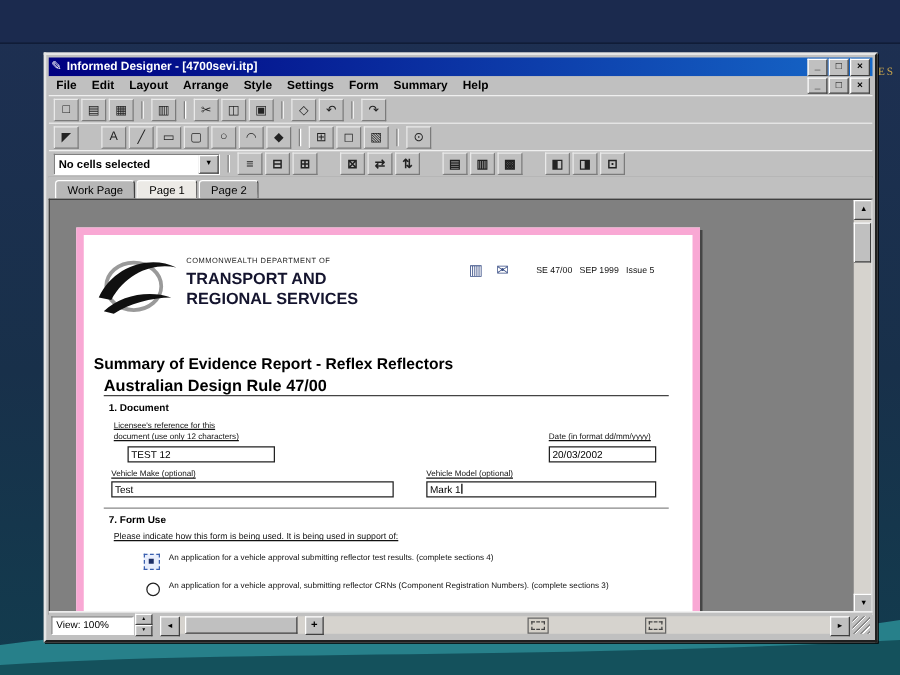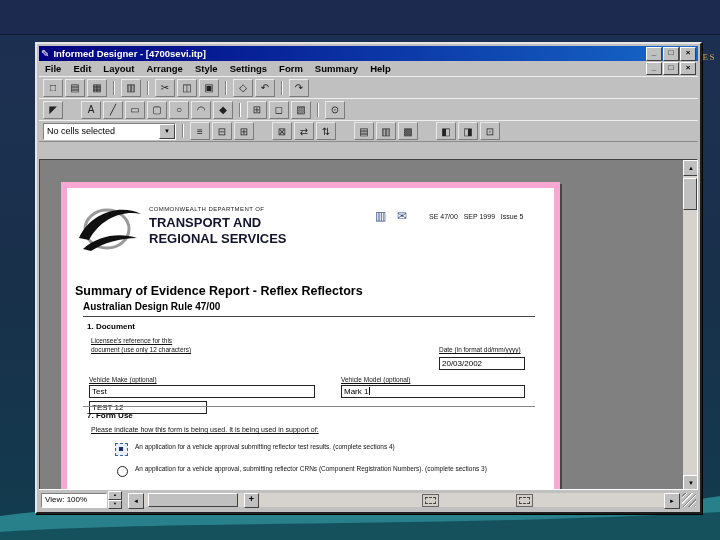--- a/index.html
+++ b/index.html
@@ -26,21 +26,21 @@
     color:#000;font-size:8px;line-height:9px;text-align:center;margin-left:1px;font-weight:bold;cursor:default;}
   .menubar{position:absolute;left:2px;top:17px;right:2px;height:15px;display:flex;align-items:center;background:#c0c0c0;}
   .menu{padding:1px 6px;font-size:9.5px;font-weight:bold;}
   .mdi{margin-left:auto;display:flex;margin-right:2px;}
   .mdi .wbtn{height:11px;}
 
   .toolbar{position:absolute;left:2px;right:2px;display:flex;align-items:center;background:#c0c0c0;
     border-top:1px solid #efefef;border-bottom:1px solid #8a8a8a;padding:0 4px;gap:2px;}
   .tb1{top:32px;height:21px;}
   .tb2{top:54px;height:21px;}
-  .selrow{top:76px;height:20px;}
+  .selrow{top:76px;height:20px;font-weight:bold;}
   .tbi{width:18px;height:16px;display:flex;align-items:center;justify-content:center;font-size:10px;color:#222;
     background:#c0c0c0;border:1px solid;border-color:#e9e9e9 #7b7b7b #7b7b7b #e9e9e9;cursor:default;}
   .sep{width:0;height:14px;border-left:1px solid #808080;border-right:1px solid #fff;margin:0 4px;}
   .gap{width:14px;}
   .dropdown{display:flex;align-items:center;width:128px;height:15px;background:#fff;border:1px solid;
     border-color:#808080 #fff #fff #808080;font-size:9px;padding-left:3px;}
   .ddbtn{margin-left:auto;width:14px;height:13px;background:#c0c0c0;border:1px solid;
     border-color:#fff #404040 #404040 #fff;font-size:6px;display:flex;align-items:center;justify-content:center;}
 
   .tabrow{position:absolute;left:2px;top:97px;right:2px;height:18px;display:flex;align-items:flex-end;
@@ -79,21 +79,21 @@
   .crossbtn{position:absolute;top:0;width:13px;height:13px;background:#c0c0c0;border:1px solid;
     border-color:#fff #404040 #404040 #fff;font-size:9px;line-height:11px;text-align:center;font-weight:bold;}
   .corner{width:14px;height:14px;margin-left:2px;
     background:repeating-linear-gradient(135deg,#c0c0c0 0 2px,#8a8a8a 2px 3px,#fff 3px 4px);}
 
   
   .abs{position:absolute;}
   .org1{font-size:6px;letter-spacing:.4px;color:#222;}
   .org2{font-size:13px;line-height:13px;font-weight:bold;color:#14142e;}
   .pg-title{font-size:12.5px;font-weight:bold;color:#000;white-space:nowrap;}
-  .pg-sub{font-size:10px;font-weight:bold;color:#000;}
+  .pg-sub{font-size:13px;font-weight:bold;color:#000;}
   .rule{height:1px;background:#444;}
   .pg-label{font-size:6.5px;color:#111;text-decoration:underline;white-space:nowrap;}
   .pg-head{font-size:8px;font-weight:bold;color:#000;}
   .pg-field{background:#fff;border:1px solid #222;font-size:8px;padding:1px 2px;color:#000;line-height:9px;}
   .pg-intro{font-size:7px;color:#111;text-decoration:underline;white-space:nowrap;}
   .opt-text{font-size:6.5px;line-height:8.5px;color:#111;}
   .optbox{width:11px;height:11px;border:1px dashed #3a5fae;background:#e8eefc;position:relative;}
   .optbox::after{content:"";position:absolute;left:3px;top:3px;width:4px;height:4px;background:#1d2f66;}
   .optcircle{width:9px;height:9px;border:1px solid #222;border-radius:50%;background:#fff;}
   .docicon{font-size:12px;color:#3a4f86;line-height:12px;}
@@ -193,20 +193,25 @@
       <span class="gap"></span>
       <span class="tbi">▤</span>
       <span class="tbi">▥</span>
       <span class="tbi">▩</span>
       <span class="gap"></span>
       <span class="tbi">◧</span>
       <span class="tbi">◨</span>
       <span class="tbi">⊡</span>
     </div>
 
+    <div class="tabrow">
+      <span class="tab">Work Page</span>
+      <span class="tab active">Page 1</span>
+      <span class="tab">Page 2</span>
+    </div>
 
     <div class="docarea">
 
       <div class="page">
         <svg class="abs" style="left:10px;top:14px;" width="66" height="52" viewBox="0 0 66 52">
           <ellipse cx="30" cy="27" rx="22" ry="19" fill="none" stroke="#9a9a9a" stroke-width="3"></ellipse>
           <path d="M2 36 C14 10 44 2 64 12 C46 8 24 16 12 38 Z" fill="#101010"></path>
           <path d="M6 47 C20 34 42 30 60 36 C44 36 26 41 14 49 Z" fill="#101010"></path>
         </svg>
         <div class="abs org1" style="left:82px;top:18px;">COMMONWEALTH DEPARTMENT OF</div>
@@ -217,21 +222,21 @@
         <span class="abs docicon" style="left:330px;top:22px;">✉</span>
         <div class="abs ref" style="left:362px;top:25px;">SE 47/00   SEP 1999   Issue 5</div>
 
         <div class="abs pg-title" style="left:8px;top:96px;">Summary of Evidence Report - Reflex Reflectors</div>
         <div class="abs pg-sub" style="left:16px;top:113px;">Australian Design Rule 47/00</div>
         <div class="abs rule" style="left:16px;top:128px;width:452px;"></div>
 
         <div class="abs pg-head" style="left:20px;top:134px;">1. Document</div>
         <div class="abs pg-label" style="left:24px;top:149px;">Licensee's reference for this</div>
         <div class="abs pg-label" style="left:24px;top:158px;">document (use only 12 characters)</div>
-        <div class="abs pg-field" style="left:22px;top:169px;width:112px;margin-top:44px;">TEST 12</div>
+        <div class="abs pg-field" style="left:35px;top:169px;width:112px;">TEST 12</div>
 
         <div class="abs pg-label" style="left:372px;top:158px;">Date (in format dd/mm/yyyy)</div>
         <div class="abs pg-field" style="left:372px;top:169px;width:80px;">20/03/2002</div>
 
         <div class="abs pg-label" style="left:22px;top:188px;">Vehicle Make (optional)</div>
         <div class="abs pg-field" style="left:22px;top:197px;width:220px;">Test</div>
 
         <div class="abs pg-label" style="left:274px;top:188px;">Vehicle Model (optional)</div>
         <div class="abs pg-field caret" style="left:274px;top:197px;width:178px;">Mark 1</div>
 

